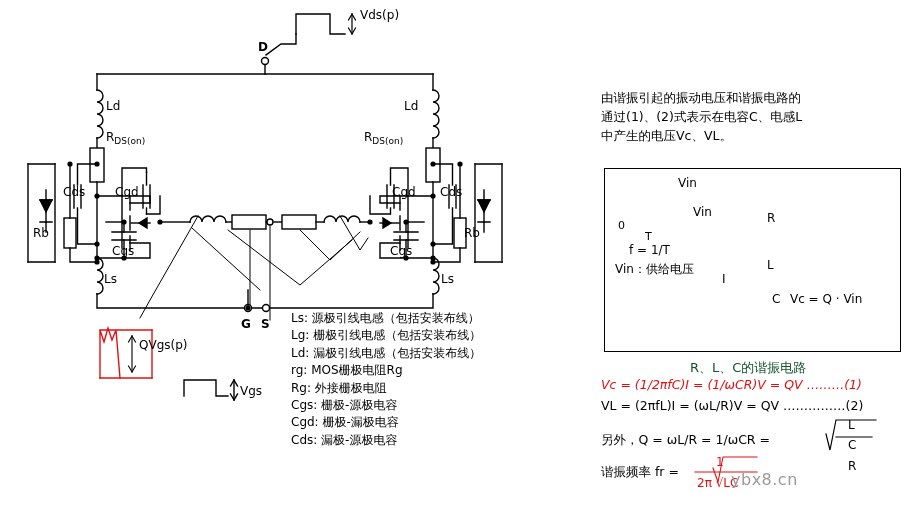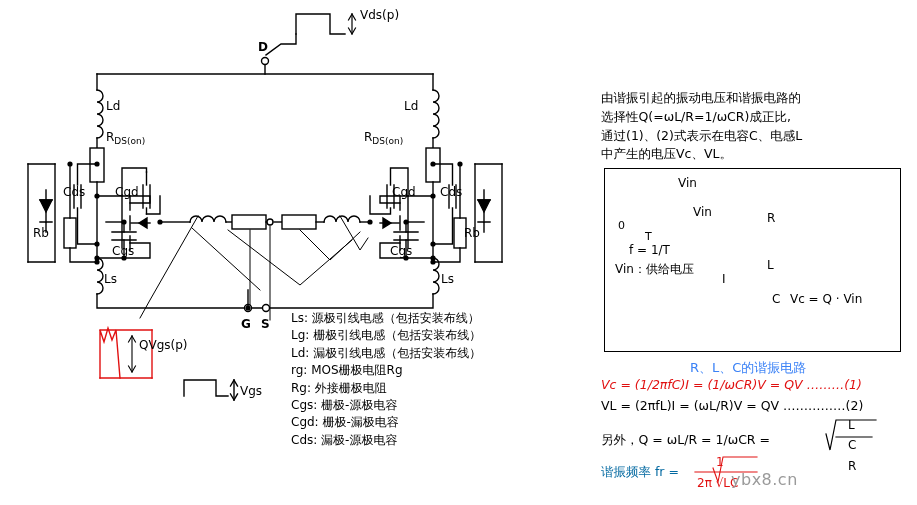--- a/index.html
+++ b/index.html
@@ -12,21 +12,21 @@
   }
   .root{position:absolute;left:0;top:0;width:917px;height:505px;}
   svg.layer{position:absolute;left:0;top:0;width:917px;height:505px;}
   .lbl{position:absolute;font-size:12px;color:#000;white-space:nowrap;line-height:1.25;}
   .lbl.sm{font-size:11px;}
   .lbl.red{color:#e11010;}
   .sub{font-size:9px;vertical-align:sub;}
   .legend{position:absolute;font-size:12px;color:#000;line-height:1.45;white-space:nowrap;}
   .righttext{position:absolute;font-size:12.5px;color:#000;line-height:1.5;white-space:nowrap;}
   .box{position:absolute;border:1.5px solid #000;background:#fff;}
-  .caption{position:absolute;font-size:13px;color:#3b82f6;white-space:nowrap;}
+  .caption{position:absolute;font-size:13px;color:#14532d;white-space:nowrap;}
   .wm{position:absolute;font-size:16px;color:#9a9a9a;letter-spacing:.5px;}
   .eq{position:absolute;font-size:12.5px;white-space:nowrap;}
 </style>
 </head>
 <body>
 
 <div class="root">
 
 <svg class="layer" viewBox="0 0 917 505">
   <g stroke="#000" stroke-width="1.4" fill="none" stroke-linecap="square">
@@ -273,21 +273,20 @@
   <div>rg: MOS栅极电阻Rg</div>
   <div>Rg: 外接栅极电阻</div>
   <div>Cgs: 栅极-源极电容</div>
   <div>Cgd: 栅极-漏极电容</div>
   <div>Cds: 漏极-源极电容</div>
 </div>
 
 
 <div class="righttext" style="left:601px;top:89px;">
   <div>由谐振引起的振动电压和谐振电路的</div>
-  <div>选择性Q(=ωL/R=1/ωCR)成正比,</div>
   <div>通过(1)、(2)式表示在电容C、电感L</div>
   <div>中产生的电压Vc、VL。</div>
 </div>
 
 <div class="box" style="left:604px;top:168px;width:295px;height:182px;"></div>
 
 <div class="lbl" style="left:678px;top:176px;">Vin</div>
 <div class="lbl" style="left:693px;top:205px;">Vin</div>
 <div class="lbl sm" style="left:618px;top:219px;">0</div>
 <div class="lbl sm" style="left:645px;top:230px;">T</div>
@@ -309,19 +308,19 @@
 <div class="eq" style="left:601px;top:398px;color:#000;">
   <span>VL = (2πfL)I = (ωL/R)V = QV</span>
   <span>……………(2)</span>
 </div>
 
 <div class="eq" style="left:601px;top:432px;">另外，Q = ωL/R = 1/ωCR =</div>
 <div class="lbl" style="left:848px;top:418px;font-size:12px;">L</div>
 <div class="lbl" style="left:848px;top:438px;font-size:12px;">C</div>
 <div class="lbl" style="left:848px;top:459px;font-size:12px;">R</div>
 
-<div class="eq" style="left:601px;top:464px;color:#0369a1;">谐振频率 fr =</div>
+<div class="eq" style="left:601px;top:464px;color:#000000;">谐振频率 fr =</div>
 <div class="lbl red" style="left:716px;top:455px;color:#e11010;">1</div>
 <div class="lbl red" style="left:697px;top:476px;color:#e11010;">2π √LC</div>
 
 <div class="wm" style="left:731px;top:470px;">ybx8.cn</div>
 
 </div>
 
 </body></html>

